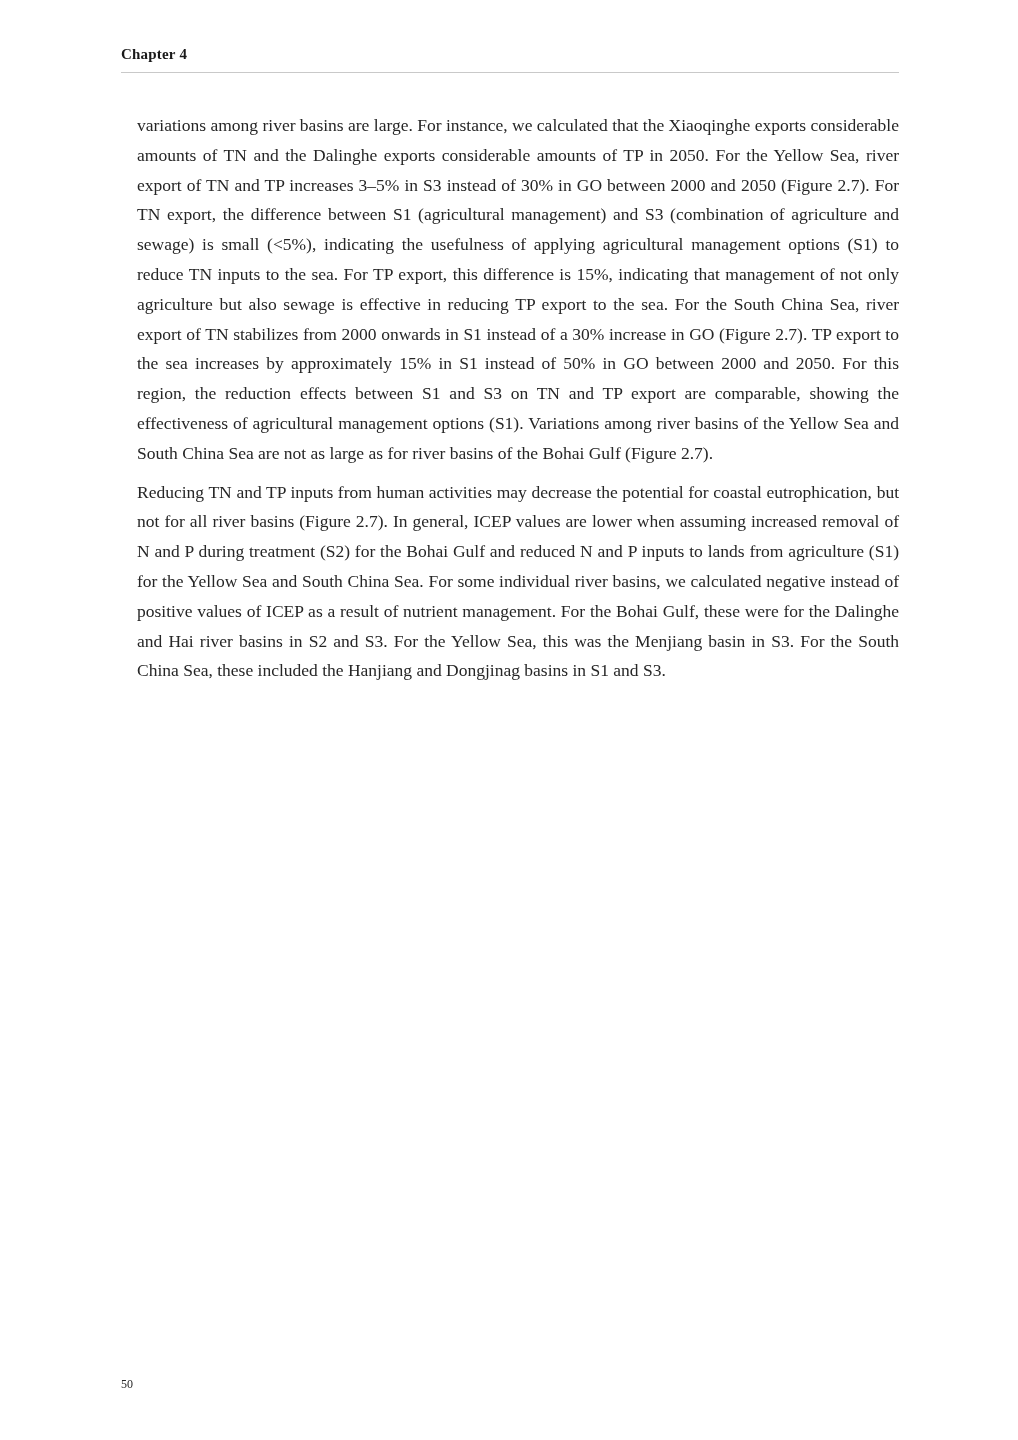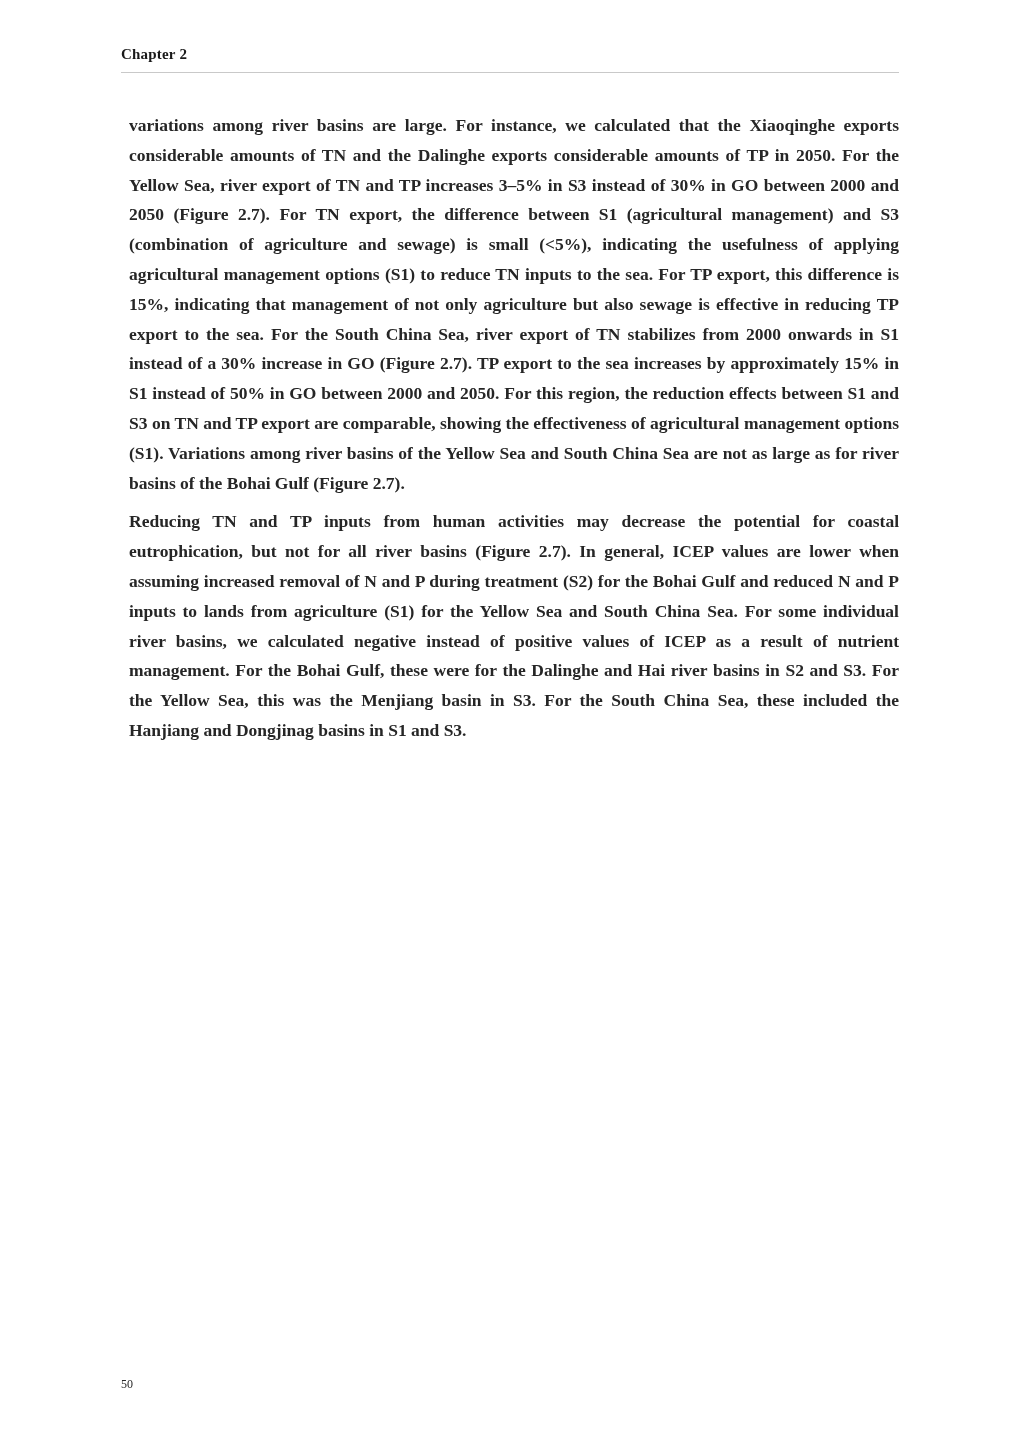--- a/index.html
+++ b/index.html
@@ -30,38 +30,37 @@
     height: 0;
   }
   .body-text {
     margin-top: 38px;
   }
   p.para {
     font-size: 17.5px;
     line-height: 29.8px;
     text-align: justify;
     text-justify: inter-word;
-    margin: 0 0 9px 8px;
+    margin: 0 0 9px 16px;
     color: #262626;
-    font-weight: bold;
   }
   .page-number {
     position: absolute;
     left: 121px;
     bottom: 48px;
     font-size: 12px;
     color: #262626;
   }
 </style>
 </head>
 <body>
 
 <div class="page">
 
-  <div class="chapter-header">Chapter 2</div>
+  <div class="chapter-header">Chapter 4</div>
 
   <hr class="header-rule">
 
   <div class="body-text">
     <p class="para">variations among river basins are large. For instance, we calculated that the Xiaoqinghe exports considerable amounts of TN and the Dalinghe exports considerable amounts of TP in 2050. For the Yellow Sea, river export of TN and TP increases 3–5% in S3 instead of 30% in GO between 2000 and 2050 (Figure 2.7). For TN export, the difference between S1 (agricultural management) and S3 (combination of agriculture and sewage) is small (&lt;5%), indicating the usefulness of applying agricultural management options (S1) to reduce TN inputs to the sea. For TP export, this difference is 15%, indicating that management of not only agriculture but also sewage is effective in reducing TP export to the sea. For the South China Sea, river export of TN stabilizes from 2000 onwards in S1 instead of a 30% increase in GO (Figure 2.7). TP export to the sea increases by approximately 15% in S1 instead of 50% in GO between 2000 and 2050. For this region, the reduction effects between S1 and S3 on TN and TP export are comparable, showing the effectiveness of agricultural management options (S1). Variations among river basins of the Yellow Sea and South China Sea are not as large as for river basins of the Bohai Gulf (Figure 2.7).</p>
     <p class="para">Reducing TN and TP inputs from human activities may decrease the potential for coastal eutrophication, but not for all river basins (Figure 2.7). In general, ICEP values are lower when assuming increased removal of N and P during treatment (S2) for the Bohai Gulf and reduced N and P inputs to lands from agriculture (S1) for the Yellow Sea and South China Sea. For some individual river basins, we calculated negative instead of positive values of ICEP as a result of nutrient management. For the Bohai Gulf, these were for the Dalinghe and Hai river basins in S2 and S3. For the Yellow Sea, this was the Menjiang basin in S3. For the South China Sea, these included the Hanjiang and Dongjinag basins in S1 and S3.</p>
   </div>
 
   <div class="page-number">50</div>
 

